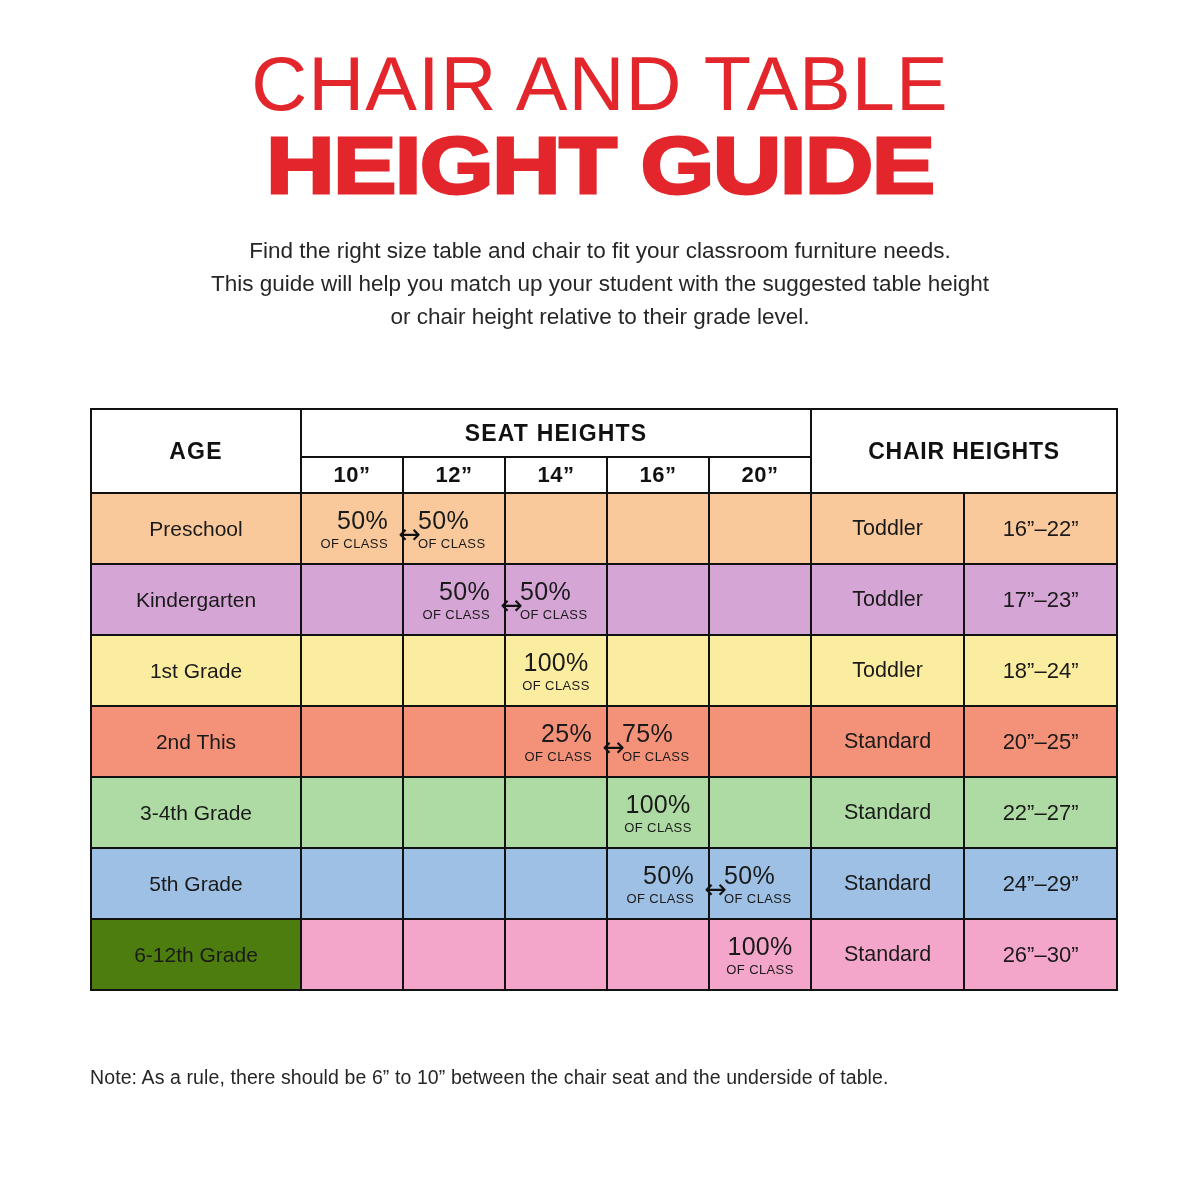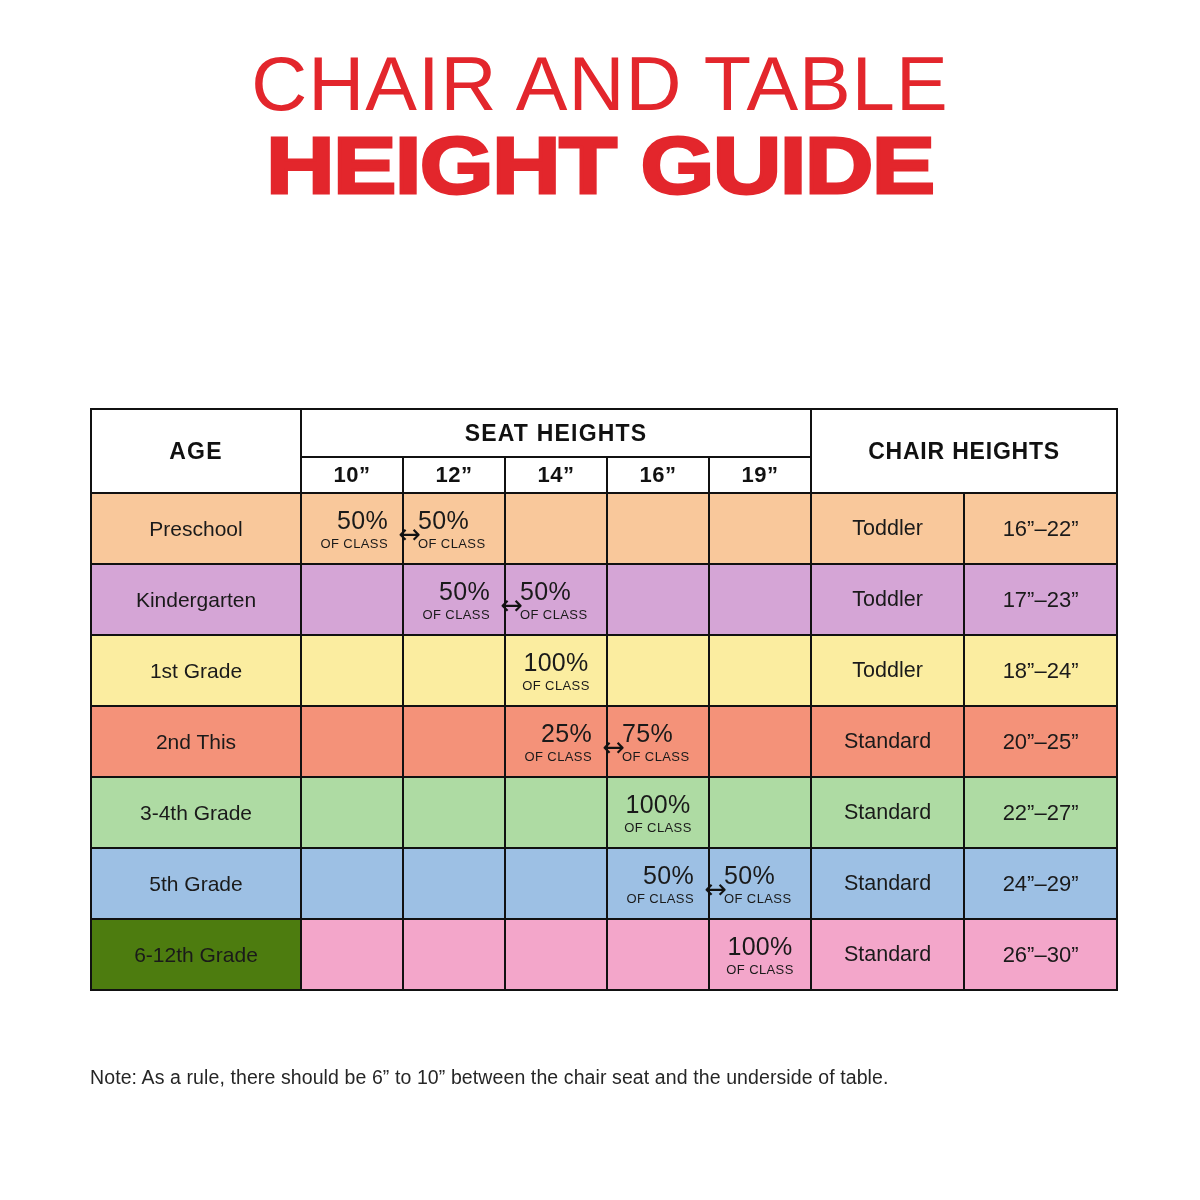--- a/index.html
+++ b/index.html
@@ -123,20 +123,25 @@
 </head>
 <body>
 
 <div class="page">
 
   <div class="title-block">
     <div class="title-line1">CHAIR AND TABLE</div>
     <div class="title-line2">HEIGHT GUIDE</div>
   </div>
 
+  <div class="subtitle">
+    <div>Find the right size table and chair to fit your classroom furniture needs.</div>
+    <div>This guide will help you match up your student with the suggested table height</div>
+    <div>or chair height relative to their grade level.</div>
+  </div>
 
   <div class="table-wrap">
     <table class="guide">
       <colgroup>
         <col style="width:210px">
         <col style="width:102px">
           <col style="width:102px">
           <col style="width:102px">
           <col style="width:102px">
           <col style="width:102px">
@@ -147,21 +152,21 @@
         <tr>
           <th class="hdr-cell hdr-age" rowspan="2">AGE</th>
           <th class="hdr-cell hdr-seat" colspan="5">SEAT HEIGHTS</th>
           <th class="hdr-cell hdr-table" colspan="2" rowspan="2">CHAIR HEIGHTS</th>
         </tr>
         <tr id="size-row">
             <th class="hdr-cell hdr-size">10”</th>
             <th class="hdr-cell hdr-size">12”</th>
             <th class="hdr-cell hdr-size">14”</th>
             <th class="hdr-cell hdr-size">16”</th>
-            <th class="hdr-cell hdr-size">19”</th>
+            <th class="hdr-cell hdr-size">20”</th>
           </tr>
       </thead>
       <tbody id="tbody">
           <tr>
             <td class="row-cell age-label" style="background: rgb(249, 200, 155);">Preschool</td>
             <td class="row-cell" style="background: rgb(249, 200, 155);">
               <div class="pctbox left" style="height: 100%;">
                 <div class="pct">50%</div>
                 <div class="ofclass">OF CLASS</div>
               </div>

